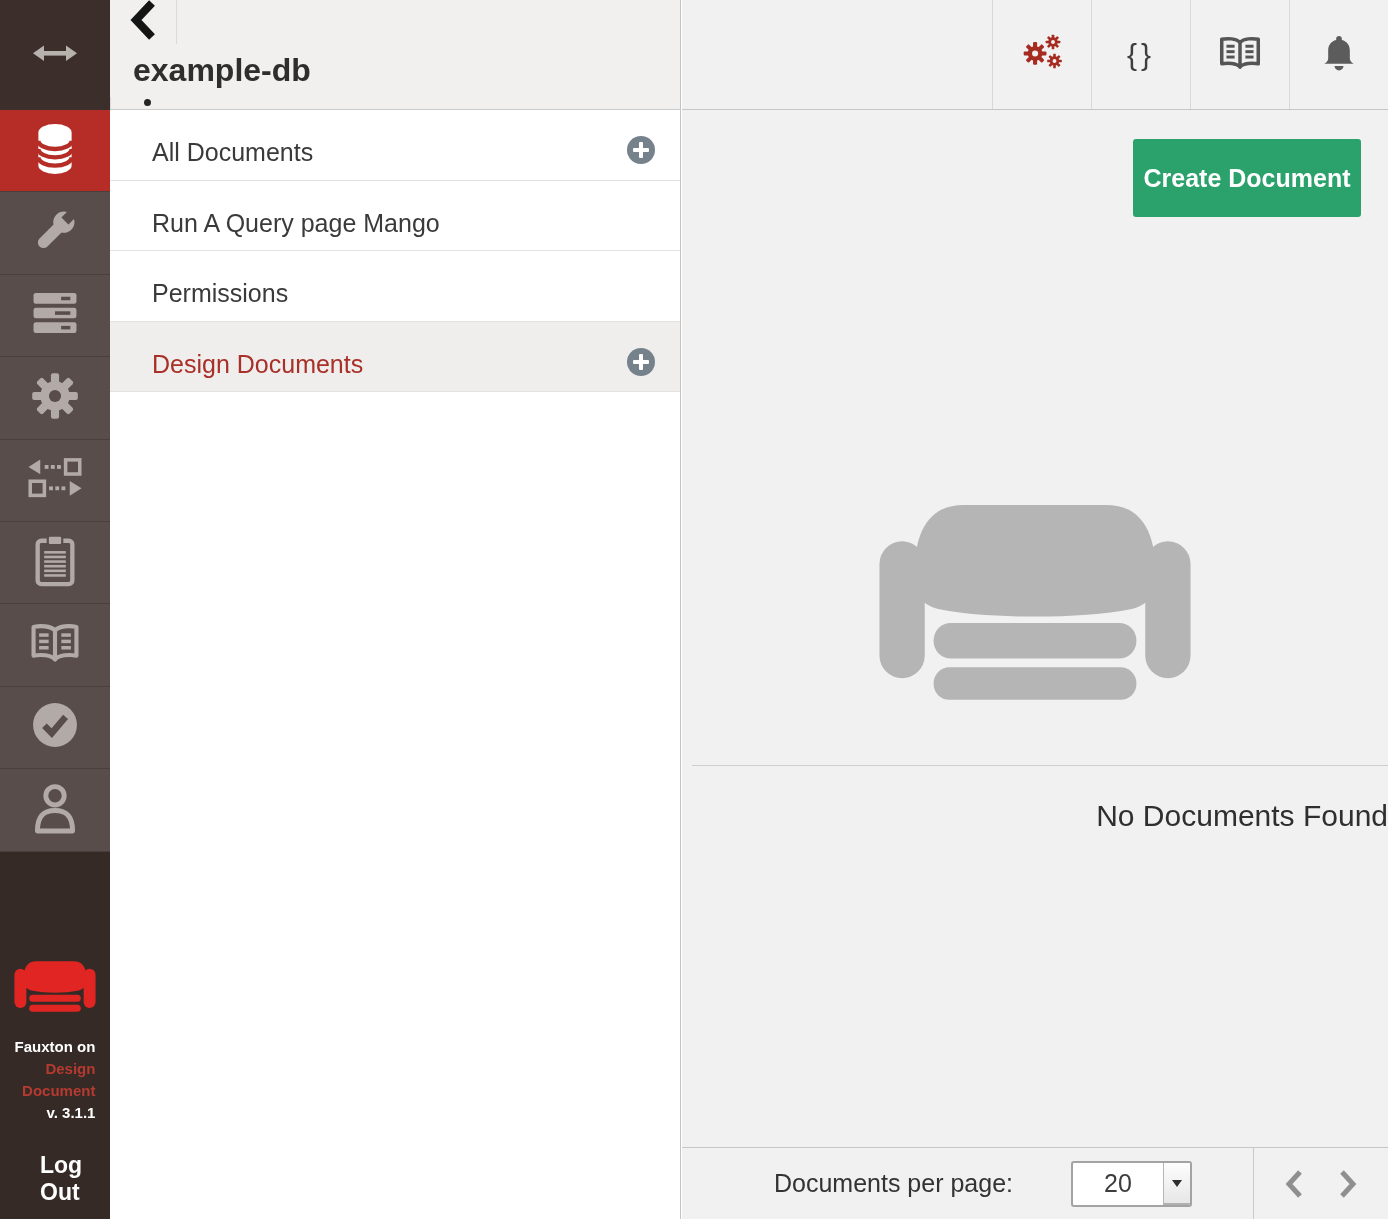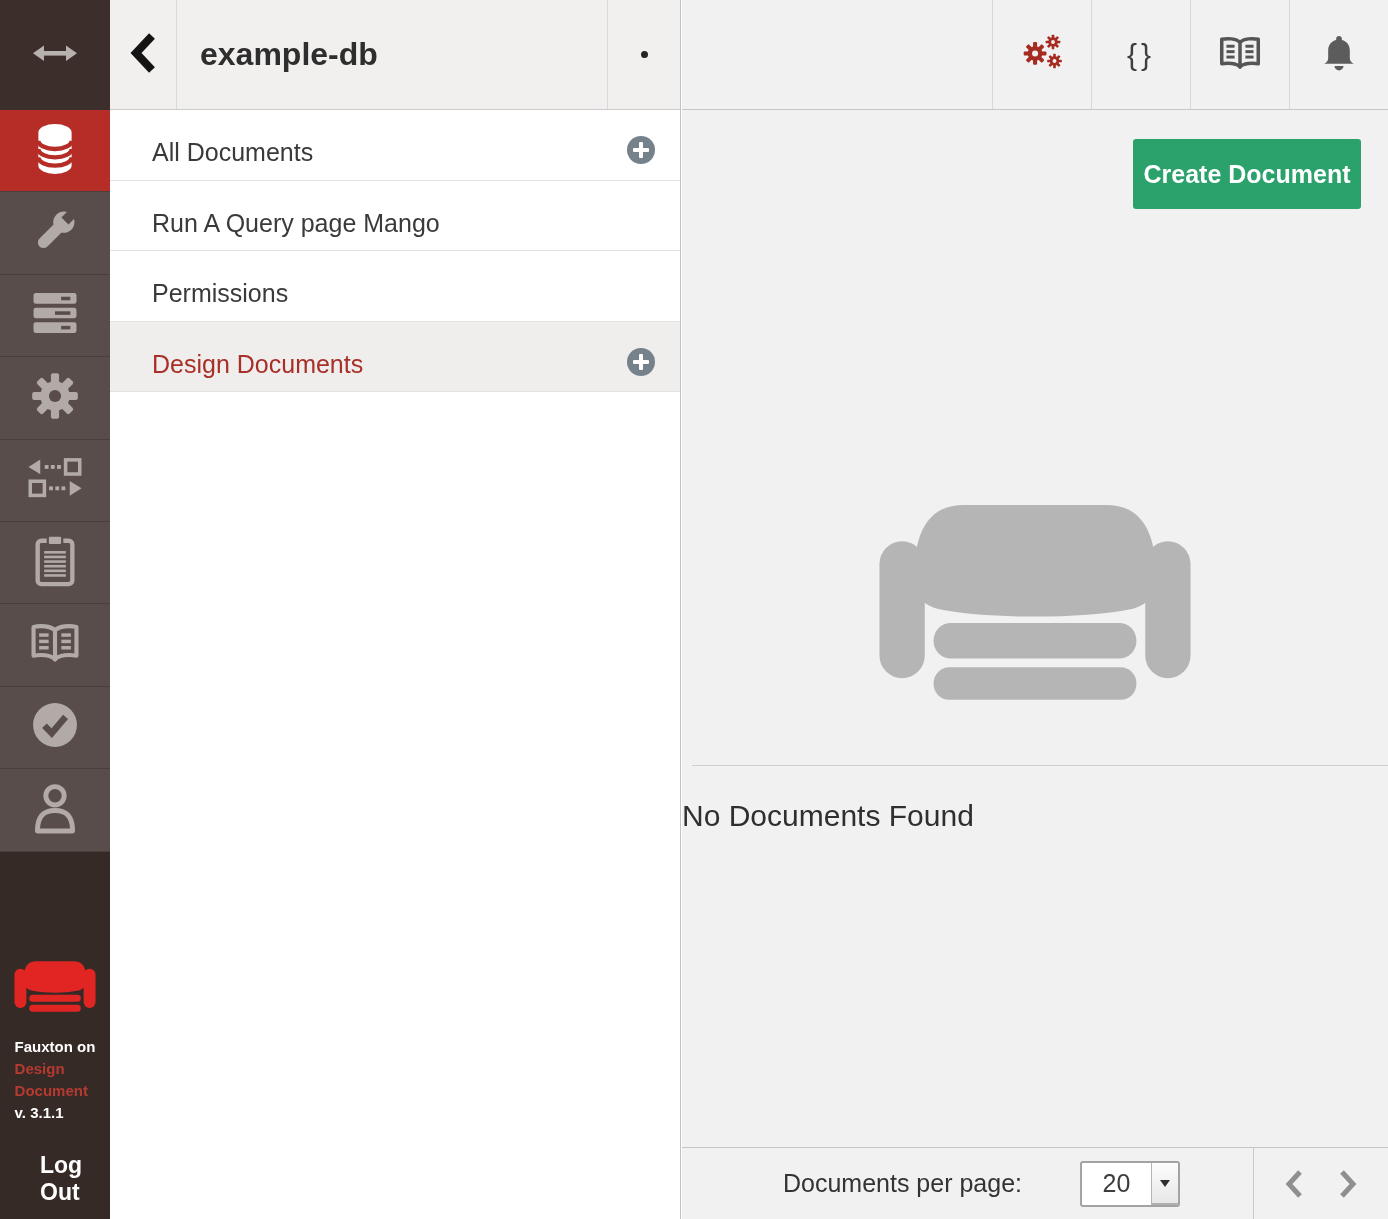--- a/index.html
+++ b/index.html
@@ -20,35 +20,35 @@
   }
   .sb-item {
     flex:0 0 82.4px; display:flex; align-items:center; justify-content:center;
     border-bottom:1px solid #49403d; cursor:pointer;
   }
   .sb-item.active { background:#b52d26; }
   .sb-footer {
     flex:1; background:#362a27; display:flex; flex-direction:column; align-items:center;
   }
   .sb-couch { margin-top:104px; }
-  .sb-brand { margin-top:14px; text-align:left; font-size:15px; font-weight:bold; line-height:22px; color:#ffffff; }
+  .sb-brand { margin-top:14px; text-align:right; font-size:15px; font-weight:bold; line-height:22px; color:#ffffff; }
   .sb-brand .red { color:#b53a30; }
   .sb-logout {
     margin-top:auto; margin-bottom:13px; color:#ffffff;
     font-size:23px; font-weight:bold; cursor:pointer;margin-left:40px;
   }
 
   
   .dbpanel {
     position:absolute; left:110px; top:0; width:571px; height:1219px;
     background:#ffffff; border-right:1px solid #c3c3c3;
   }
   .panel-header {
     height:110px; background:#f2f0ee; border-bottom:1px solid #cbcbcb;
-    display:flex; align-items:stretch;
+    display:flex; align-items:stretch;flex-direction:column;
   }
   .back-btn { width:67px; border-right:1px solid #dadada; display:flex; align-items:center; justify-content:center; cursor:pointer; }
   .panel-title { flex:1; display:flex; align-items:center; padding-left:23px; font-size:32px; font-weight:bold; color:#2e2e2e; }
   .dots-btn { width:73px; border-left:1px solid #dadada; display:flex; flex-direction:column; align-items:center; justify-content:center; cursor:pointer; }
   .dots-btn span { width:7px; height:7px; border-radius:50%; background:#262626; margin:2.6px 0; }
 
   .menu-row {
     height:70.6px; display:flex; align-items:center;
     padding:16px 24px 0 42px; border-bottom:1px solid #e2e2e2;
     font-size:25px; color:#3a3a3a; cursor:pointer; background:#fff;
@@ -61,38 +61,38 @@
   .main-header { height:110px; border-bottom:1px solid #c6c6c6; display:flex; }
   .mh-spacer { flex:1; }
   .mh-btn {
     width:99px; border-left:1px solid #d8d8d8;
     display:flex; align-items:center; justify-content:center; cursor:pointer;
   }
   .braces { font-size:30px; color:#3e3e3e; letter-spacing:4px; font-weight:400; }
 
   .main-body { position:absolute; top:111px; left:0; right:0; bottom:72px; }
   .create-btn {
-    position:absolute; top:28px; right:27px; width:228px; height:70px;
+    position:absolute; top:28px; right:27px; width:228px; height:78px;
     background:#2ba16c; color:#ffffff; font-family:inherit;
     font-size:25px; font-weight:bold; border:none; border-radius:3px;
     display:flex; align-items:center; justify-content:center; cursor:pointer;
   }
   .couch-illustration { position:absolute; top:372px; left:50%; transform:translateX(-50%); }
   .body-divider { position:absolute; top:654px; left:10px; right:0; border-top:1px solid #cfcfcf; }
-  .empty-msg { position:absolute; top:688px; left:0; right:0; text-align:left; font-size:30px; color:#2f2f2f; }
+  .empty-msg { position:absolute; top:688px; left:0; right:0; text-align:right; font-size:30px; color:#2f2f2f; }
 
   .main-footer {
     position:absolute; left:0; right:0; bottom:0; height:72px;
     border-top:1px solid #c6c6c6; display:flex; align-items:center; background:#f1f1f1;gap:43px;
   }
   .mf-spacer { flex:1; }
   .pp-label { font-size:25px; color:#333333; margin-right:15px; }
   .pp-select {
-    width:100px; height:46px; background:#ffffff; border:2px solid #a3a3a3;
-    border-radius:3px; display:flex; margin-right:30px; cursor:pointer; overflow:hidden;
+    width:121px; height:46px; background:#ffffff; border:2px solid #a3a3a3;
+    border-radius:3px; display:flex; margin-right:18px; cursor:pointer; overflow:hidden;
   }
   .pp-value { flex:1; display:flex; align-items:center; justify-content:center; font-size:25px; color:#3d3d3d; }
   .pp-arrow {
     width:27px; border-left:1px solid #b5b5b5;
     background:linear-gradient(#fdfdfd,#e6e6e6);
     box-shadow:inset 0 -2px 0 #b0b0b0;
     display:flex; align-items:center; justify-content:center;
   }
   .tri-down { width:0; height:0; border-left:5px solid transparent; border-right:5px solid transparent; border-top:7px solid #2e2e2e; }
   .pager { width:135px; height:100%; border-left:1px solid #c9c9c9; display:flex; align-items:center; justify-content:space-evenly; }

